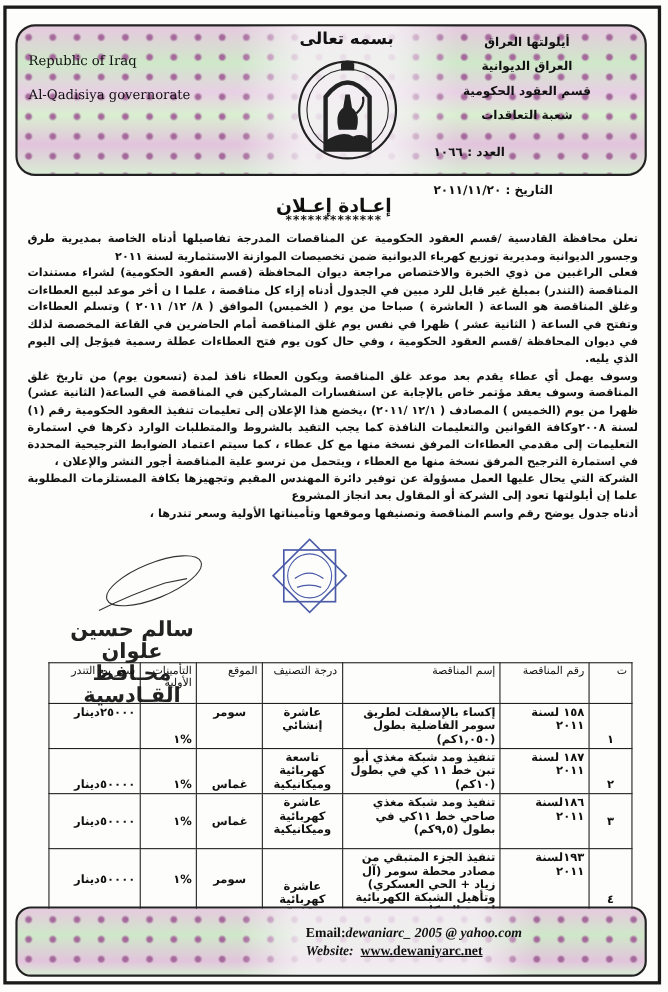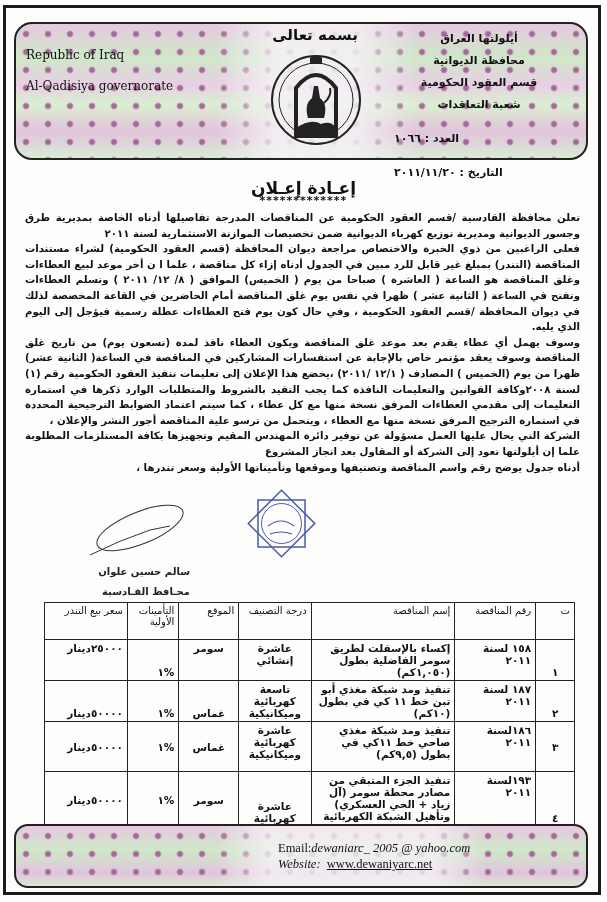--- a/index.html
+++ b/index.html
@@ -18,37 +18,37 @@
   .ar-right .meta{text-align:left;margin-top:12px;}
   .bismillah{position:absolute;left:232px;top:2px;width:110px;text-align:right;font-weight:bold;font-size:15px;direction:rtl;}
   .logo{position:absolute;left:250px;top:24px;width:100px;height:100px;}
   .announce{position:absolute;left:0;width:100%;text-align:center;direction:rtl;font-weight:bold;}
   .title{top:178px;font-size:17px;}
   .stars{top:194px;font-size:11px;letter-spacing:1px;}
   .body{position:absolute;left:25px;top:210px;width:555px;direction:rtl;text-align:justify;font-weight:bold;font-size:10.2px;line-height:15.6px;}
   .body p{margin:0;}
   .stamp{position:absolute;left:244px;top:486px;width:75px;height:75px;}
   .signature{position:absolute;left:80px;top:500px;width:105px;height:60px;}
-  .signer{position:absolute;left:50px;top:562px;width:140px;text-align:right;direction:rtl;font-weight:bold;font-size:10px;line-height:20px;color:#222;}
+  .signer{position:absolute;left:50px;top:562px;width:140px;text-align:center;direction:rtl;font-weight:bold;font-size:19px;line-height:20px;color:#222;}
   table.tenders{position:absolute;left:44px;top:602px;width:531px;border-collapse:collapse;direction:rtl;font-weight:bold;font-size:10.5px;}
   table.tenders td,table.tenders th{border:1px solid #222;padding:2px 4px;vertical-align:top;}
   table.tenders th{font-weight:normal;font-size:10px;text-align:right;height:32px;}
   .c-seq{width:28px;text-align:center;}
   .c-num{width:68px;}
   .c-name{width:128px;}
   .c-grade{width:60px;text-align:center;}
   .c-loc{width:48px;text-align:center;}
   .c-ins{width:40px;}
   .c-price{width:70px;}
   .footer-band{position:absolute;left:14px;top:824px;width:574px;height:64px;border:2px solid #222;border-radius:14px;box-sizing:border-box;
     background:
       radial-gradient(circle at 10px 10px,#a4689a 2px,transparent 4px) 0 0/22px 18px,
       linear-gradient(180deg,#e6c9df 0%,#cfe8c9 40%,#e2c4dc 80%,#d8ecd4 100%);}
   .footer-band .fade{position:absolute;left:200px;top:0;width:270px;height:100%;background:linear-gradient(90deg,rgba(245,240,245,0) 0%,rgba(245,242,245,.8) 20%,rgba(245,242,245,.8) 80%,rgba(245,240,245,0) 100%);}
-  .contact{position:absolute;left:262px;top:14px;font-family:"Liberation Serif",serif;font-weight:normal;font-size:12.5px;line-height:16px;color:#111;}
+  .contact{position:absolute;left:262px;top:14px;font-family:"Liberation Serif",serif;font-weight:bold;font-size:12.5px;line-height:16px;color:#111;}
   .contact .u{text-decoration:underline;}
   .contact i{font-style:italic;}
 </style>
 </head>
 <body>
 
 <div class="outer"></div>
 
 <div class="header-band">
   <div class="fade"></div>
@@ -59,21 +59,21 @@
     <circle cx="50" cy="52" r="44" fill="none" stroke="#222" stroke-width="2"></circle>
     <circle cx="50" cy="52" r="37" fill="none" stroke="#222" stroke-width="1"></circle>
     <path d="M30 88 L30 40 Q50 14 70 40 L70 88 Z" fill="none" stroke="#222" stroke-width="4"></path>
     <path d="M48 38 L52 38 L54 50 Q62 56 58 70 L42 70 Q38 56 46 50 Z" fill="#222"></path>
     <path d="M58 55 Q66 48 64 40" fill="none" stroke="#222" stroke-width="2"></path>
     <path d="M30 80 Q45 70 55 76 Q65 72 70 80 L70 88 L30 88 Z" fill="#222"></path>
     <path d="M44 10 Q50 4 56 10 L56 16 L44 16 Z" fill="#222"></path>
   </svg>
   <div class="ar-right">
     <span class="row">أيلولتها العراق</span>
-    <span class="row">محافظة الديوانية</span>
+    <span class="row">العراق الديوانية</span>
     <span class="row">قسم العقود الحكومية</span>
     <span class="row">شعبة التعاقدات</span>
     <span class="row meta"><span>العدد :</span> <span>١٠٦٦</span></span>
     <span class="row meta"><span>التاريخ :</span> <span>٢٠١١/١١/٢٠</span></span>
   </div>
 </div>
 
 <div class="announce title">إعـادة إعـلان</div>
 <div class="announce stars">*************</div>
 

